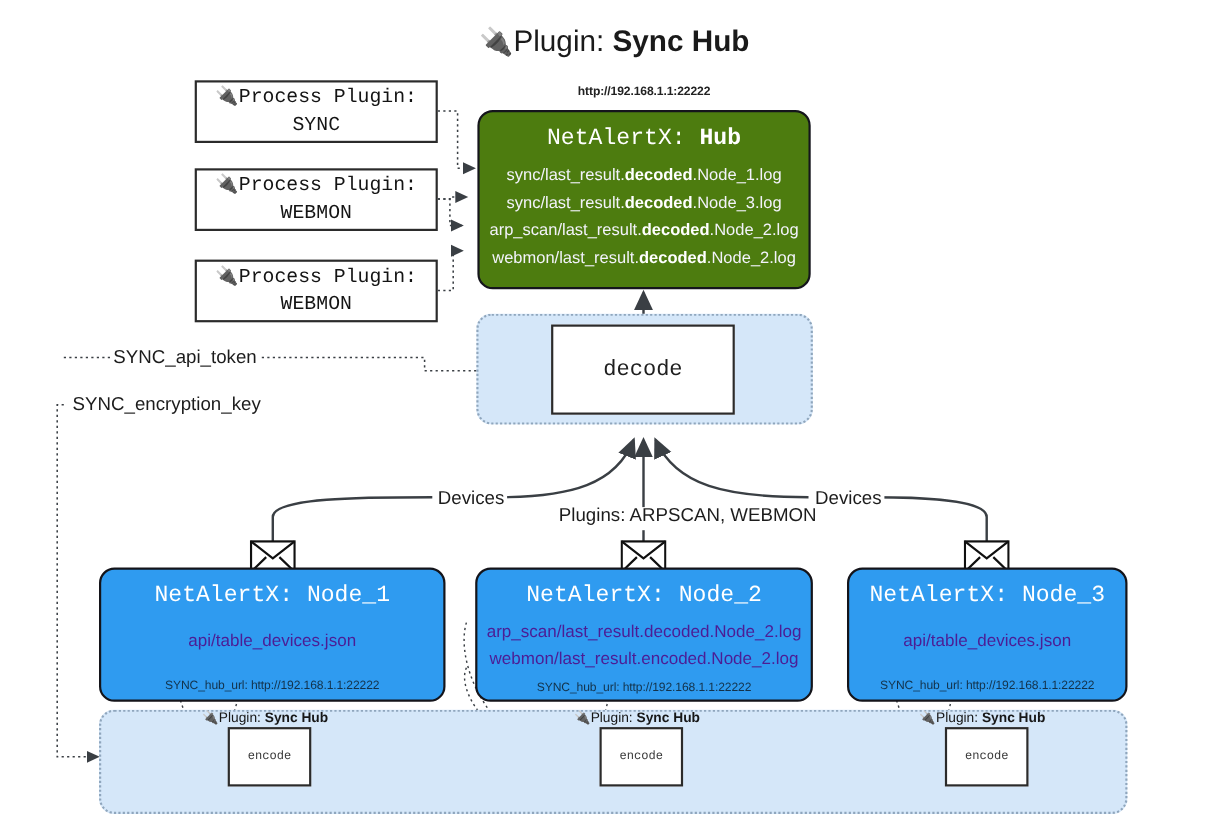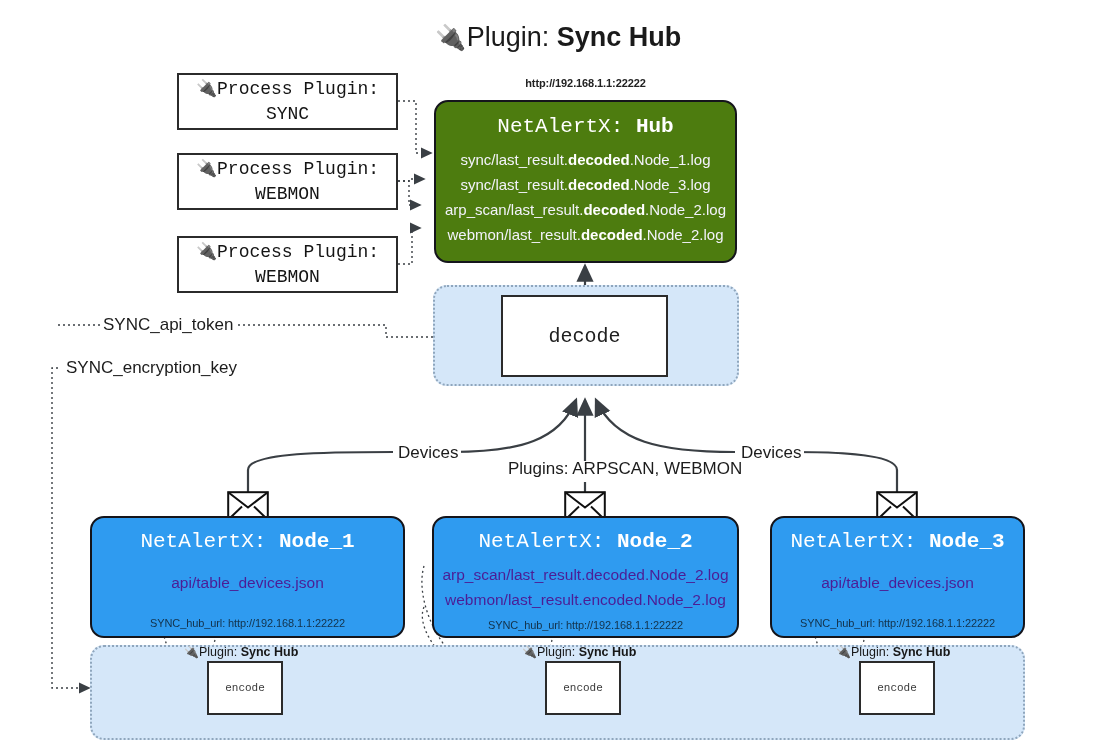--- a/index.html
+++ b/index.html
@@ -122,21 +122,21 @@
     flex-direction: column;
     align-items: center;
     padding-top: 12px;
   }
   .node-box .node-title {
     font-family: "Liberation Mono", monospace;
     font-size: 21px;
     color: #ffffff;
     white-space: nowrap;
   }
-  .node-box .node-title b { font-weight: 700; }
+  .node-box .node-title b { font-weight: 400; }
   .node-box .node-line {
     font-size: 15.5px;
     color: #4c1d95;
     white-space: nowrap;
     line-height: 25px;
   }
   .node-box .node-foot {
     font-size: 11px;
     font-weight: 400;
     color: #13324a;

